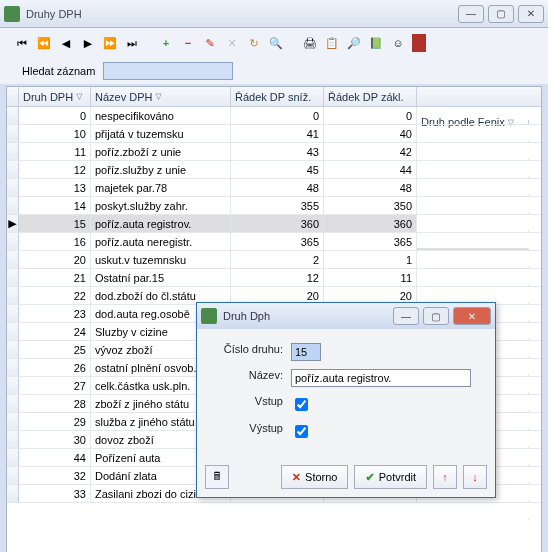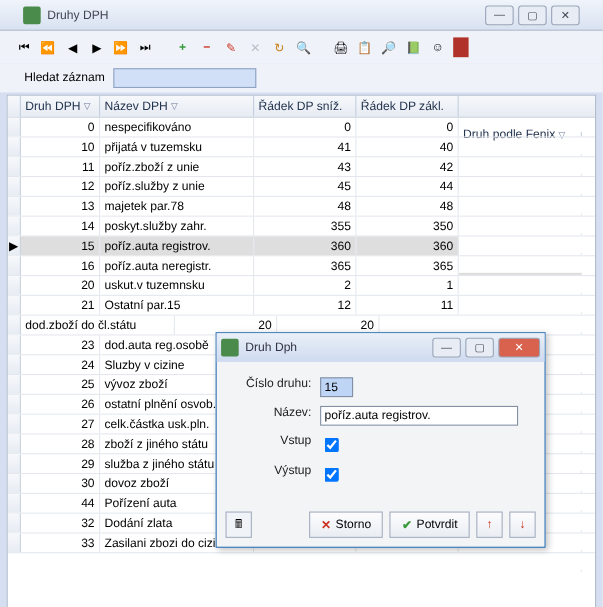--- a/index.html
+++ b/index.html
@@ -1,18 +1,18 @@
 <!DOCTYPE html>
 <html><head>
 <meta charset="utf-8">
 <style>
   * { box-sizing: border-box; font-family: Tahoma, Arial, sans-serif; font-size: 11px; }
   body { margin: 0; background: #d6dff1; width: 548px; height: 552px; overflow: hidden; }
   
-  .titlebar { height: 28px; background: linear-gradient(#f0f4fb, #d8e2f0); display: flex; align-items: center; padding: 0 21px; border-bottom: 1px solid #aab5c6; }
+  .titlebar { height: 28px; background: linear-gradient(#f0f4fb, #d8e2f0); display: flex; align-items: center; padding: 0 4px; border-bottom: 1px solid #aab5c6; }
   .titlebar .icon { width: 16px; height: 16px; background:#4a8a4a; margin-right:6px; border-radius:2px;}
   .titlebar .title { flex:1; color:#445; }
   .winbtns { display:flex; gap:4px; }
   .winbtn { width:26px; height:18px; background:#e8edf5; border:1px solid #9aa5b8; border-radius:3px; display:flex; align-items:center; justify-content:center; font-size:10px; color:#445; cursor:pointer; }
   
   .toolbar { height:30px; background:#eff3f9; display:flex; align-items:center; padding:0 10px 0 14px; gap:6px; }
   .tbtn { width:16px; height:16px; display:flex; align-items:center; justify-content:center; font-size:11px; cursor:pointer; }
   .tsep { width:6px; }
   
   .searchbar { height:26px; display:flex; align-items:center; padding:0 22px; background:#eff3f9;}
@@ -191,20 +191,21 @@
       <div class="grow">
         <div class="rowmark"></div>
         <div class="gc c0 num">21</div>
         <div class="gc c1">Ostatní  par.15</div>
         <div class="gc c2 num">12</div>
         <div class="gc c3 num">11</div>
         <div class="gc c4"></div>
       </div>
       <div class="grow">
         <div class="rowmark"></div>
+        <div class="gc c0 num">22</div>
         <div class="gc c1">dod.zboží do čl.státu</div>
         <div class="gc c2 num">20</div>
         <div class="gc c3 num">20</div>
         <div class="gc c4"></div>
       </div>
       <div class="grow">
         <div class="rowmark"></div>
         <div class="gc c0 num">23</div>
         <div class="gc c1">dod.auta reg.osobě</div>
         <div class="gc c2 num"></div>

